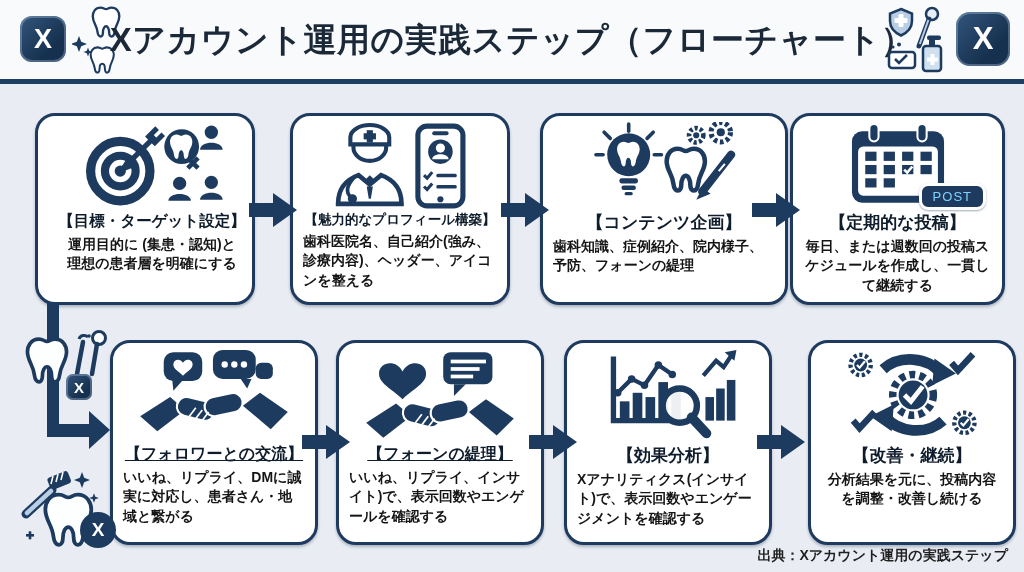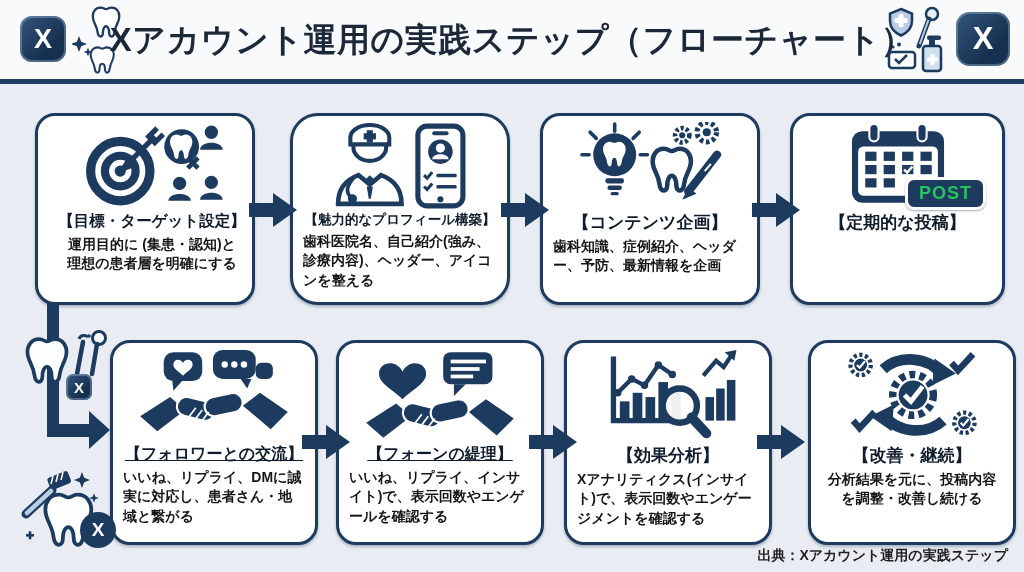--- a/index.html
+++ b/index.html
@@ -28,35 +28,35 @@
   .hygiene-right{position:absolute;right:76px;top:6px;}
   
   .step-box{
     position:absolute;background:#fff;border:3.5px solid #1e3a5f;border-radius:20px;
     box-shadow:0 2px 3px rgba(23,48,77,.3);
     box-sizing:border-box;display:flex;flex-direction:column;align-items:center;
     padding:6px 10px 8px;
   }
   .row1{top:113px;height:192px;}
   .row2{top:340px;height:205px;}
-  .b1{left:35px;width:220px;padding-left:24px;}  .b2{left:290px;width:220px;border-radius:28px;}
-  .b3{left:540px;width:220px;} .b4{left:790px;width:215px;}
+  .b1{left:35px;width:220px;padding-left:24px;}  .b2{left:290px;width:220px;}
+  .b3{left:540px;width:248px;} .b4{left:790px;width:215px;}
   .b5{left:110px;width:208px;} .b6{left:336px;width:208px;}
   .b7{left:564px;width:208px;} .b8{left:808px;width:208px;}
   .icon-area{position:relative;height:88px;display:flex;align-items:center;justify-content:center;width:100%;}
   .row2 .icon-area{height:94px;}
   .step-title{margin:1px 0 3px;font-size:17px;font-weight:800;color:#0f1c2b;white-space:nowrap;text-align:center;}
   .b1 .step-title{font-size:15.5px;}
   .b2 .step-title{font-size:13.5px;}
   .b5 .step-title,.b6 .step-title{font-size:16px;text-decoration:underline;}
   .step-body{margin:0;font-size:14px;font-weight:700;line-height:1.38;color:#151515;text-align:center;}
   .step-body.align-left{text-align:left;}
   .post-badge{
-    position:absolute;right:6px;bottom:0;background:#1e3a5f;color:#22c55e;
-    font-size:18px;font-weight:700;letter-spacing:1px;border-radius:9px;
+    position:absolute;right:6px;bottom:0;background:#1e3a5f;color:#7dd3fc;
+    font-size:13px;font-weight:400;letter-spacing:1px;border-radius:9px;
     padding:3px 11px;border:3px solid #fff;box-shadow:0 1px 2px rgba(23,48,77,.4);
   }
   
   .arrow{position:absolute;width:48px;height:46px;}
   .a1{left:249px;top:187px;} .a2{left:501px;top:187px;} .a3{left:752px;top:187px;}
   .a4{left:302px;top:419px;} .a5{left:529px;top:419px;} .a6{left:757px;top:419px;}
   .elbow-v{position:absolute;left:47px;top:303px;width:12px;height:128px;background:#1d3a5f;}
   .elbow-h{position:absolute;left:47px;top:424px;width:44px;height:13px;background:#1d3a5f;}
   .elbow-head{position:absolute;left:89px;top:411px;width:0;height:0;
     border-top:19px solid transparent;border-bottom:19px solid transparent;border-left:21px solid #1d3a5f;}
@@ -203,21 +203,21 @@
         <circle cx="106" cy="13" r="7" fill="none" stroke="#1d3a5f" stroke-width="4.5" stroke-dasharray="3 2.2"></circle>
         <circle cx="106" cy="13" r="3" fill="#1d3a5f"></circle>
         <circle cx="130" cy="10" r="9.5" fill="none" stroke="#1d3a5f" stroke-width="5" stroke-dasharray="3.5 2.6"></circle>
         <circle cx="130" cy="10" r="4" fill="#1d3a5f"></circle>
         <line x1="140" y1="32" x2="112" y2="68" stroke="#1d3a5f" stroke-width="8" stroke-linecap="round"></line>
         <polygon points="106,76 112,64 120,70" fill="#1d3a5f"></polygon>
         <line x1="134" y1="41" x2="128" y2="48" stroke="#fff" stroke-width="2"></line>
       </svg>
     </div>
     <h2 class="step-title">【コンテンツ企画】</h2>
-    <p class="step-body align-left">歯科知識、症例紹介、ヘッダー、予防、最新情報を企画</p>
+    <p class="step-body align-left">歯科知識、症例紹介、院内様子、予防、フォーンの緹理</p>
   </section>
 
   <section class="step-box row1 b4">
     <div class="icon-area">
       <svg width="180" height="88" viewBox="0 0 150 86">
         <rect x="30" y="9" width="90" height="70" rx="10" fill="#1d3a5f"></rect>
         <rect x="47" y="2" width="9" height="17" rx="4.5" fill="#1d3a5f" stroke="#fff" stroke-width="2"></rect>
         <rect x="94" y="2" width="9" height="17" rx="4.5" fill="#1d3a5f" stroke="#fff" stroke-width="2"></rect>
         <rect x="36" y="24" width="78" height="48" rx="5" fill="#fff"></rect>
         <g fill="#1d3a5f">
@@ -230,20 +230,21 @@
             <rect x="79" y="42" width="11" height="9"></rect>
             <rect x="97" y="42" width="11" height="9"></rect>
           <rect x="43" y="55" width="11" height="9"></rect>
             <rect x="61" y="55" width="11" height="9"></rect>
         </g>
         <polyline points="81,46.5 84,49.5 89,43.5" fill="none" stroke="#fff" stroke-width="2.5"></polyline>
       </svg>
       <span class="post-badge">POST</span>
     </div>
     <h2 class="step-title">【定期的な投稿】</h2>
+    <p class="step-body">毎日、または週数回の投稿スケジュールを作成し、一貫して継続する</p>
   </section>
 
   <section class="step-box row2 b5">
     <div class="icon-area">
       <svg width="190" height="92" viewBox="0 0 150 86">
         <rect x="28" y="2" width="36" height="27" rx="9" fill="#1d3a5f"></rect>
         <polygon points="36,28 46,28 37,38" fill="#1d3a5f"></polygon>
         <path d="M46 12 c-2.5 -4.5 -9 -3.5 -9 1.5 c0 4 4.5 6 9 10.5 c4.5 -4.5 9 -6.5 9 -10.5 c0 -5 -6.5 -6 -9 -1.5 z" fill="#fff"></path>
         <rect x="74" y="0" width="40" height="27" rx="9" fill="#1d3a5f"></rect>
         <circle cx="85" cy="13.5" r="3" fill="#fff"></circle>

